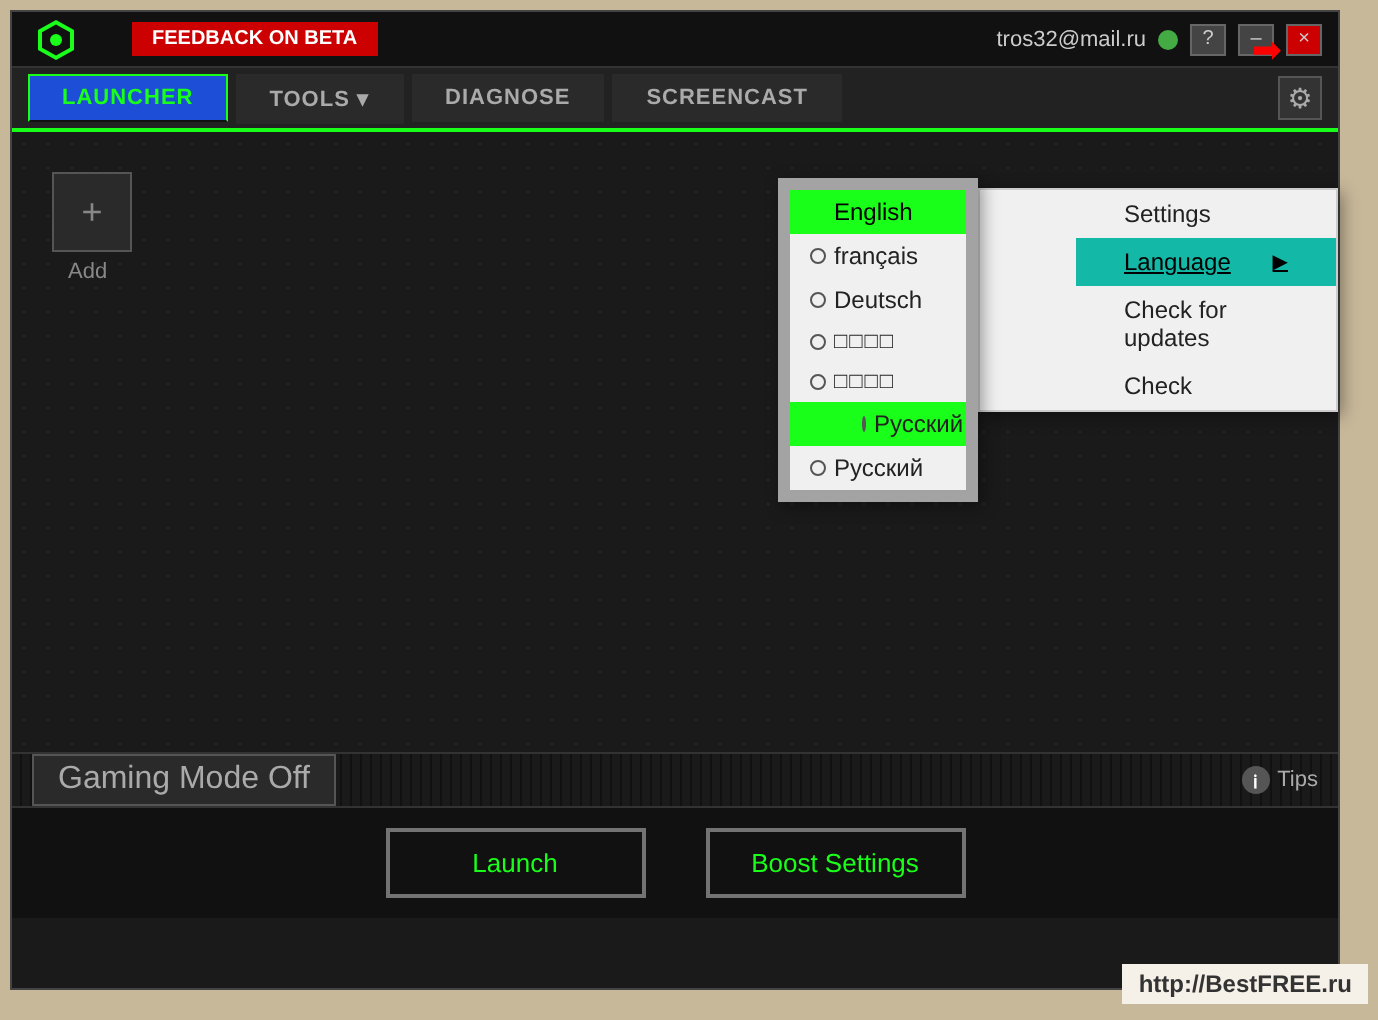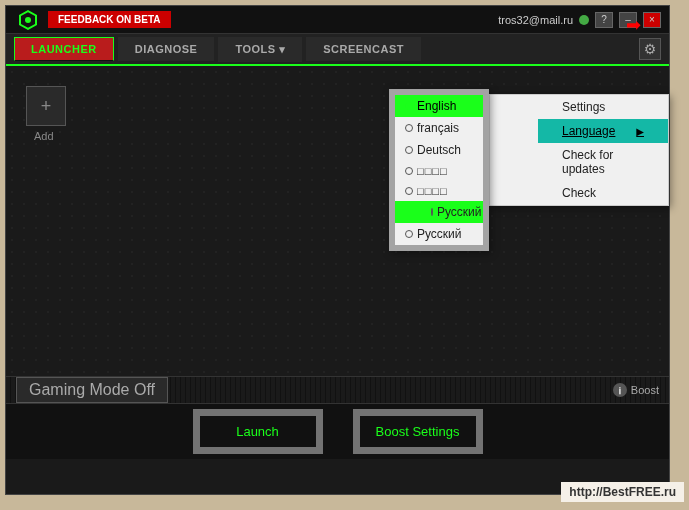--- a/index.html
+++ b/index.html
@@ -31,21 +31,21 @@
       display: flex;
       align-items: center;
       justify-content: space-between;
       padding: 0 8px;
       border-bottom: 1px solid #333;
     }
 
     .title-bar-left {
       display: flex;
       align-items: center;
-      gap: 6px;
+      gap: 24px;
     }
 
     .razer-logo {
       width: 28px;
       height: 28px;
       display: flex;
       align-items: center;
       justify-content: center;
     }
 
@@ -122,21 +122,21 @@
       font-size: 11px;
       font-weight: bold;
       cursor: pointer;
       border: 1px solid transparent;
       background: #2a2a2a;
       text-transform: uppercase;
       letter-spacing: 0.5px;
     }
 
     .nav-tab.active {
-      background: #b91c1c;
+      background: #1d4ed8;
       color: #1aff1a;
       border-color: #1aff1a;
       border-bottom-color: #111;
     }
 
     .gear-btn {
       position: absolute;
       right: 8px;
       top: 50%;
       transform: translateY(-50%);
@@ -243,21 +243,21 @@
       height: 55px;
       background: #111;
       display: flex;
       align-items: center;
       justify-content: center;
       gap: 30px;
     }
 
     .action-btn {
       padding: 8px 13px;
-      border: 7px solid #737373;
+      border: 2px solid #737373;
       background: transparent;
       color: #1aff1a;
       font-size: 13px;
       cursor: pointer;
       min-width: 130px;
     }
 
     
     .dropdown-menu {
       position: absolute;
@@ -369,22 +369,22 @@
       <span class="user-email">tros32@mail.ru</span>
       <span class="online-indicator"></span>
       <button class="title-btn">?</button>
       <button class="title-btn">–</button>
       <button class="title-btn close-btn">×</button>
     </div>
   </div>
 
   <div class="nav-bar">
     <button class="nav-tab active">LAUNCHER</button>
+    <button class="nav-tab">TOOLS ▾</button>
     <button class="nav-tab">DIAGNOSE</button>
-    <button class="nav-tab">TOOLS ▾</button>
     <button class="nav-tab">SCREENCAST</button>
     <div class="gear-btn">⚙</div>
 
     <div style="position:absolute; right:28px; top:-20px; color:red; font-size:18px; z-index:200;">➡</div>
 
     <div class="dropdown-menu">
       <div class="menu-item">Settings</div>
       <div class="menu-item language-active" style="background:#14b8a6; color:#000;text-decoration:underline;">
         <span>Language</span>
         <span class="chevron-right">▶</span>
@@ -427,21 +427,21 @@
 
   <div class="main-content">
     <button class="add-btn">+</button>
     <span class="add-label">Add</span>
   </div>
 
   <div class="status-bar">
     <button class="gaming-mode-btn">Gaming Mode Off</button>
     <div class="tips-area">
       <div class="info-icon">ℹ</div>
-      <span>Boost</span>
+      <span>Tips</span>
     </div>
   </div>
 
   <div class="bottom-bar">
     <button class="action-btn">Launch</button>
     <button class="action-btn">Boost Settings</button>
   </div>
 
 </div>
 

